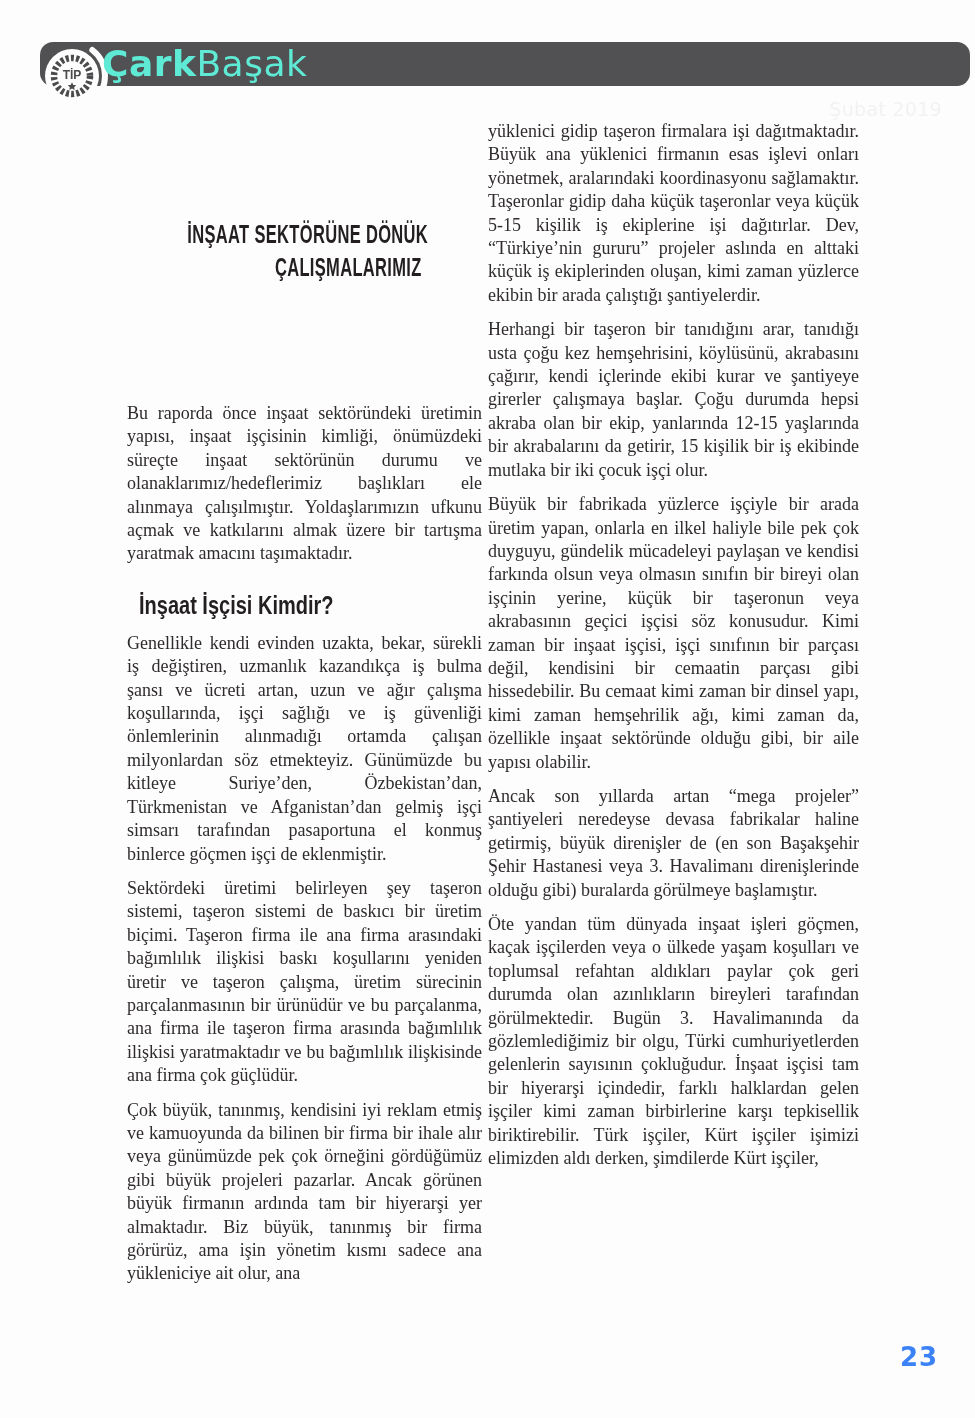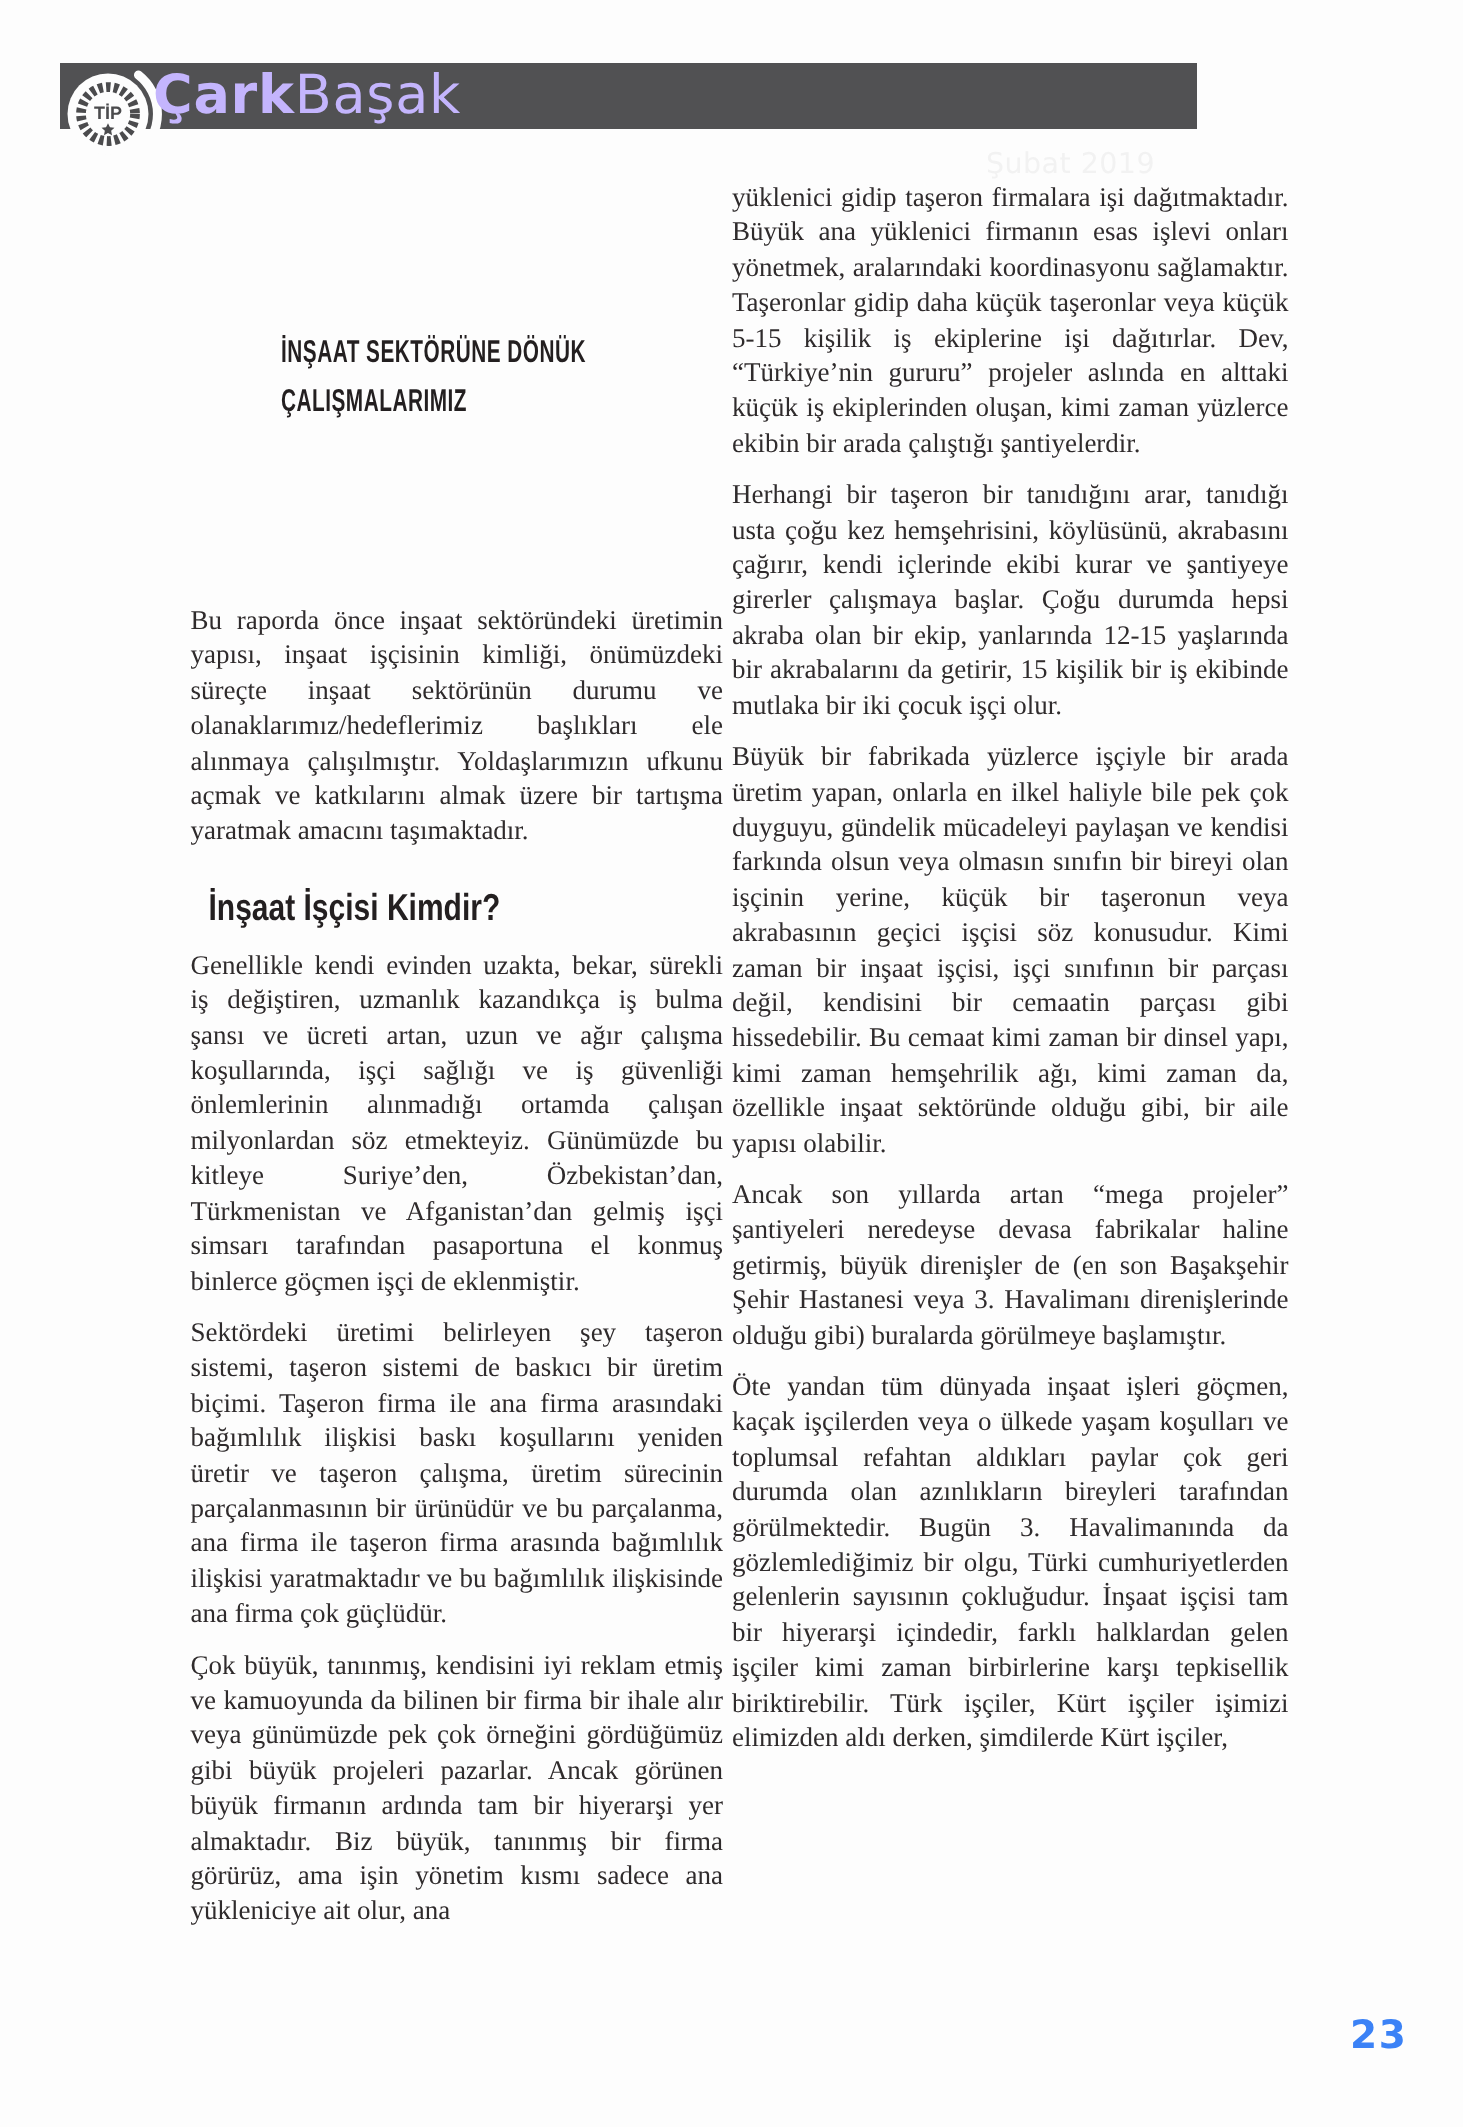--- a/index.html
+++ b/index.html
@@ -4,46 +4,47 @@
 <style>
   html,body{margin:0;padding:0;}
   body{
     width:975px;height:1418px;position:relative;
     background:#fdfdfd;overflow:hidden;
     font-family:"Liberation Serif", serif;
     color:#2f2b2c;
   }
   
   .masthead{
-    position:absolute;left:40px;top:42px;width:758px;height:44px;
+    position:absolute;left:40px;top:42px;width:930px;height:44px;
     background:#515153;
+    border-radius:13px;
   }
   .logo-svg{position:absolute;left:-10px;top:-13px;}
   .brand{
     position:absolute;left:62px;top:-6px;height:56px;line-height:56px;
-    font-family:"DejaVu Sans", sans-serif;font-size:36px;color:#c4b5fd;
+    font-family:"DejaVu Sans", sans-serif;font-size:36px;color:#5eead4;
     letter-spacing:0.5px;white-space:nowrap;
   }
   .brand-bold{font-weight:800;}
   .brand-light{font-weight:400;}
   .issue-date{
     position:absolute;right:28px;top:0;height:44px;line-height:46px;
     font-family:"DejaVu Sans", sans-serif;font-size:19px;font-weight:400;
     color:#f2f2f2;letter-spacing:0.3px;margin-top:44px;
   }
   
   .col{position:absolute;text-align:justify;font-size:18px;line-height:23.4px;}
   .col-left{left:127px;top:218px;width:355px;}
   .col-right{left:488px;top:120px;width:371px;}
   .col p{margin:0 0 11px 0;hyphens:auto;-webkit-hyphens:auto;}
   
   .article-title{
-    margin:0 0 118px 0;text-align:left;
+    margin:0 0 118px 0;text-align:right;
     font-family:"Liberation Sans", sans-serif;font-weight:700;
-    font-size:21px;line-height:33px;color:#231f20;letter-spacing:0.5px;
+    font-size:25px;line-height:33px;color:#231f20;letter-spacing:0.5px;
   }
   .article-title span{display:block;transform:scaleX(0.66);transform-origin:50% 50%;white-space:nowrap;}
   
   .section-heading{
     margin:24px 0 12px 12px;text-align:left;
     font-family:"Liberation Sans", sans-serif;font-weight:700;
     font-size:25px;line-height:30px;color:#231f20;
   }
   .section-heading span{display:inline-block;transform:scaleX(0.8);transform-origin:0 50%;white-space:nowrap;}
   

